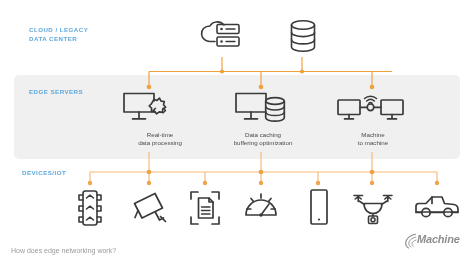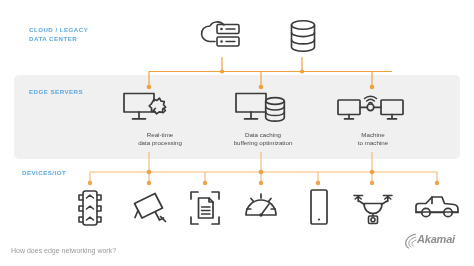--- a/index.html
+++ b/index.html
@@ -304,16 +304,16 @@
   <div id="footer-question">How does edge networking work?</div>
 
   <div id="akamai-logo">
     <svg width="14" height="16" viewBox="0 0 14 16" style="position:absolute;left:0;top:1px;">
       <g fill="none" stroke="#8e8e8e" stroke-width="1.1" stroke-linecap="round">
         <path d="M11.5 1.2 C5.5 2.3 1.6 6.2 1.6 10.2 C1.6 12.4 2.8 14 4.6 14.9"></path>
         <path d="M11.8 4.1 C7.6 5 4.8 7.6 4.8 10.4 C4.8 12 5.6 13.2 6.9 13.9" stroke-width="0.95"></path>
         <path d="M12.1 7 C9.6 7.7 8 9.2 8 10.8 C8 11.9 8.6 12.7 9.4 13.2" stroke-width="0.85"></path>
       </g>
     </svg>
-    <span class="wordmark">Akamai</span>
+    <span class="wordmark">Machine</span>
   </div>
 
 </div>
 
 </body></html>

